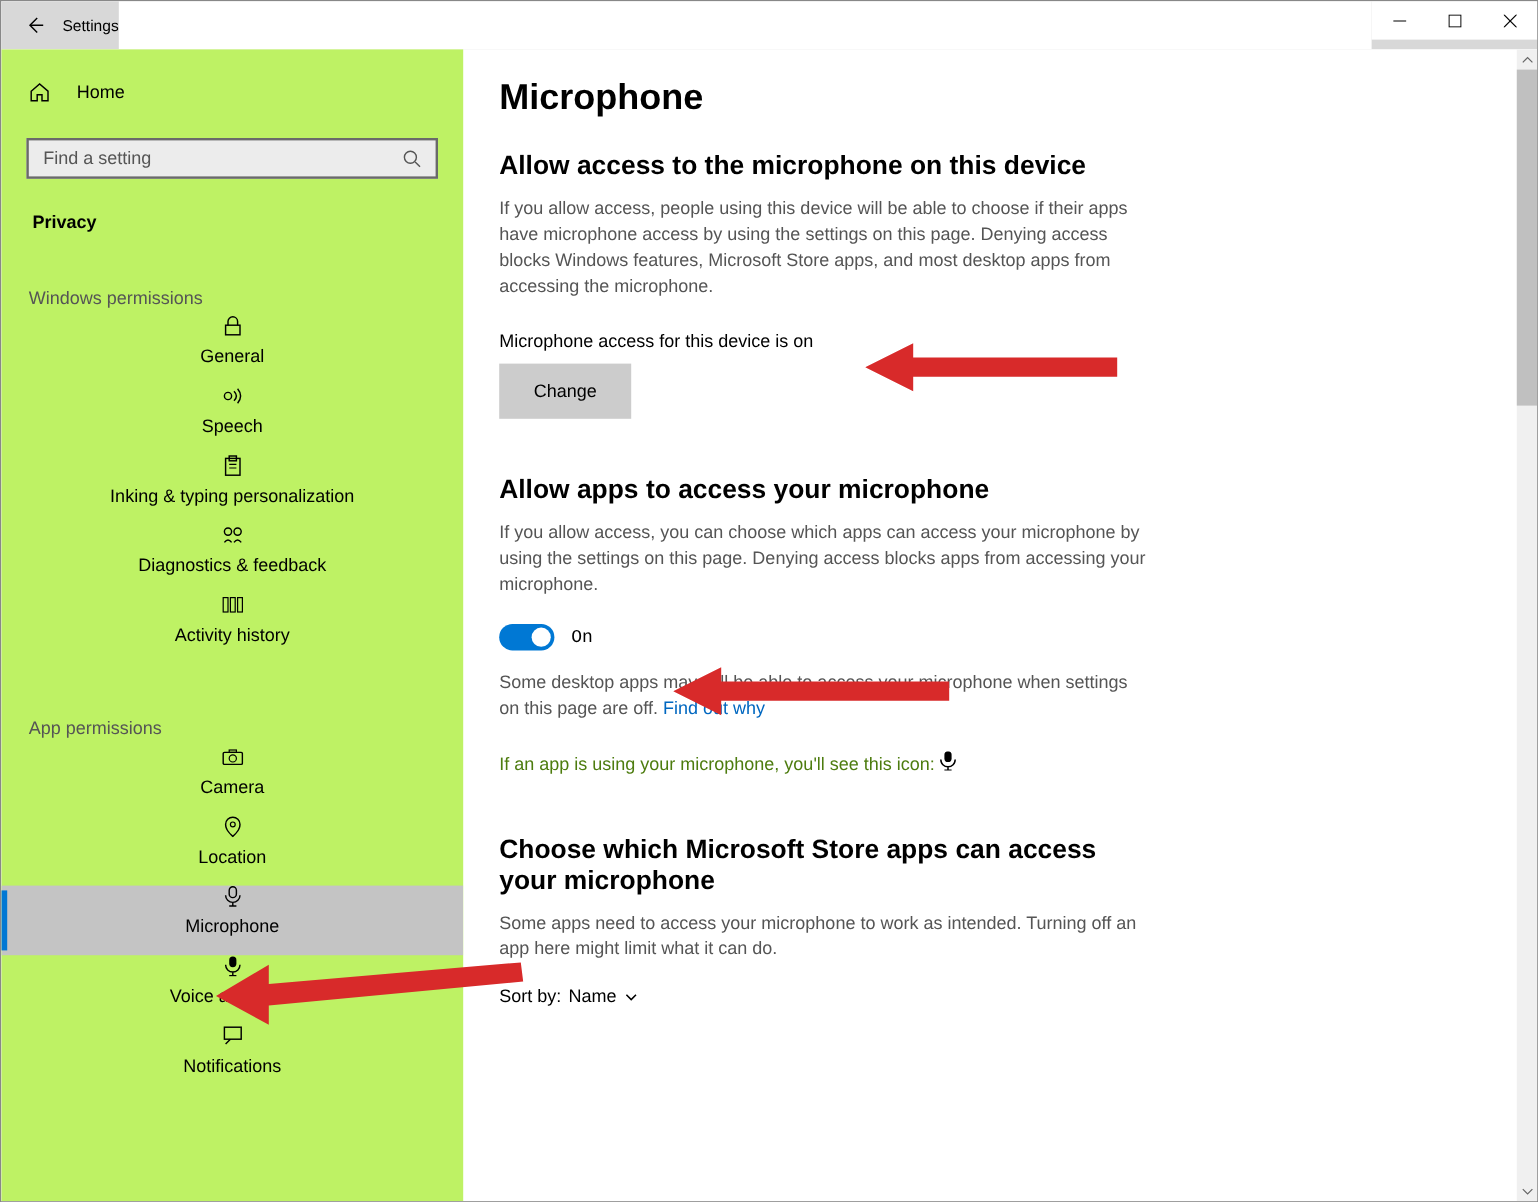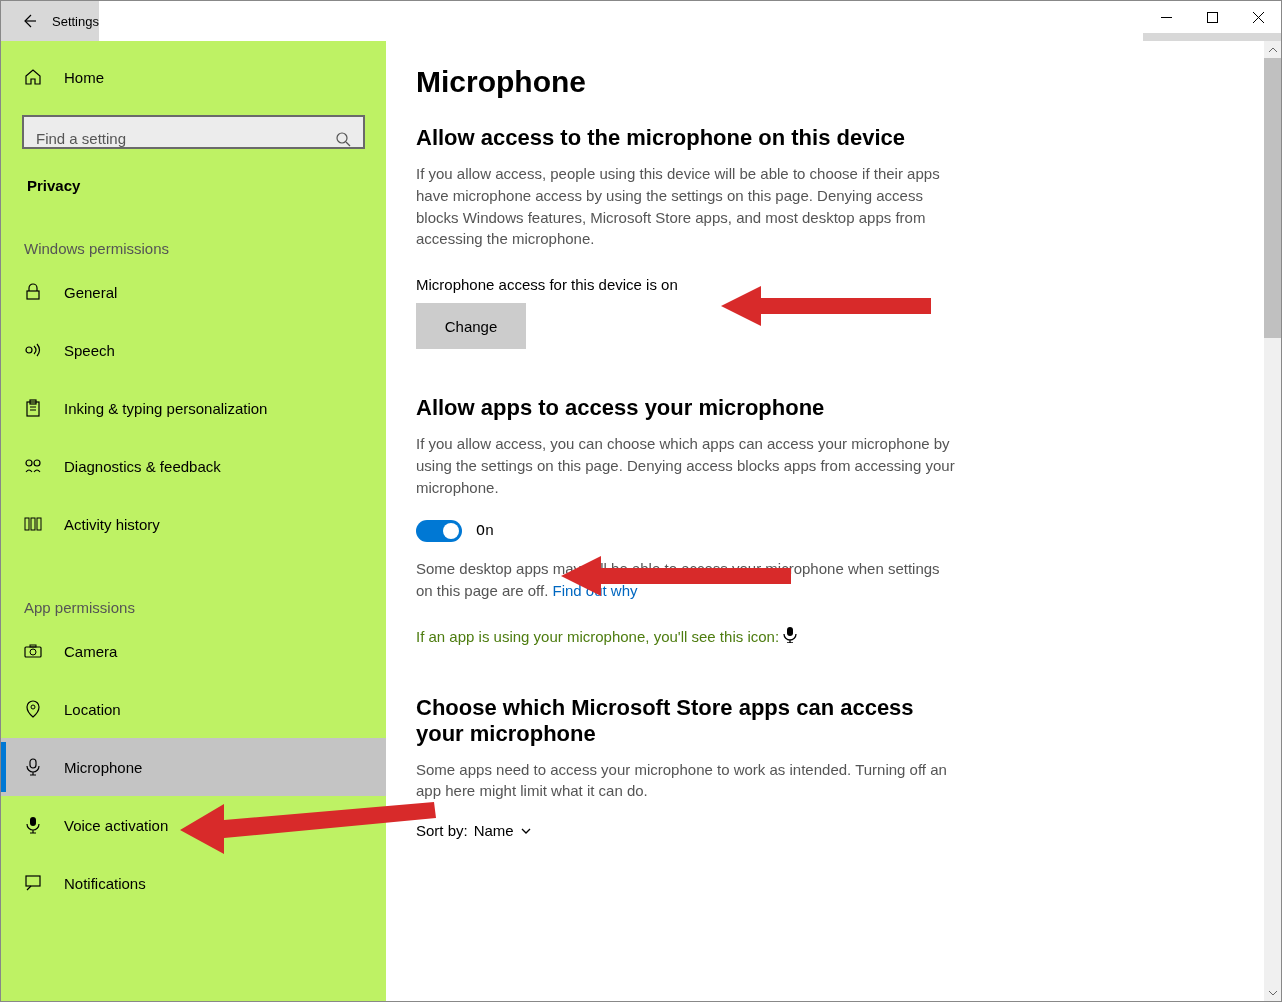--- a/index.html
+++ b/index.html
@@ -29,38 +29,39 @@
   .sidebar{
     width:385px; background:#bef264; padding-top:0;
     display:flex; flex-direction:column; overflow:hidden;
     position:relative;
   }
   .home-row{ display:flex; align-items:center; gap:22px; padding:0 23px; height:48px; margin-top:12px;}
   .home-row span{ font-size:15px;}
   .search-wrap{ padding:0 21px; margin-top:14px;}
   .search{
     width:100%; height:34px; border:2px solid #6a6a6a; background:#ececec;
-    display:flex; align-items:flex-end; padding:0 12px;
+    display:flex; align-items:center; padding:0 12px;
   }
   .search input{
     flex:1; border:none; background:transparent; font-size:15px; outline:none;
     color:#333;
   }
   .search input::placeholder{ color:#555;}
   .search svg{ width:16px; height:16px;}
   .section-label{
     font-size:15px; font-weight:600; padding:0 26px; margin-top:28px;
   }
   .group-label{
     font-size:15px; color:#555; padding:0 23px; margin-top:46px; margin-bottom:6px;
   }
   .nav-item{
-    display:flex; align-items:center; gap:22px;
+    display:flex; align-items:center; gap:8px;
     padding:0 23px; height:58px; font-size:15px;
     position:relative;
+    flex-direction:column;
   }
   .nav-item.active::before{
     content:""; position:absolute; left:0; top:4px; bottom:4px; width:5px; background:#0078d4;
   }
   .nav-item.active{ background:#c4c4c4;}
   .nav-icon{ width:18px; height:18px; flex-shrink:0;}
   .content-wrap{ flex:1; position:relative; overflow:hidden;}
   .content{
     position:absolute; inset:0; overflow-y:hidden;
     padding:24px 30px 0 30px;

